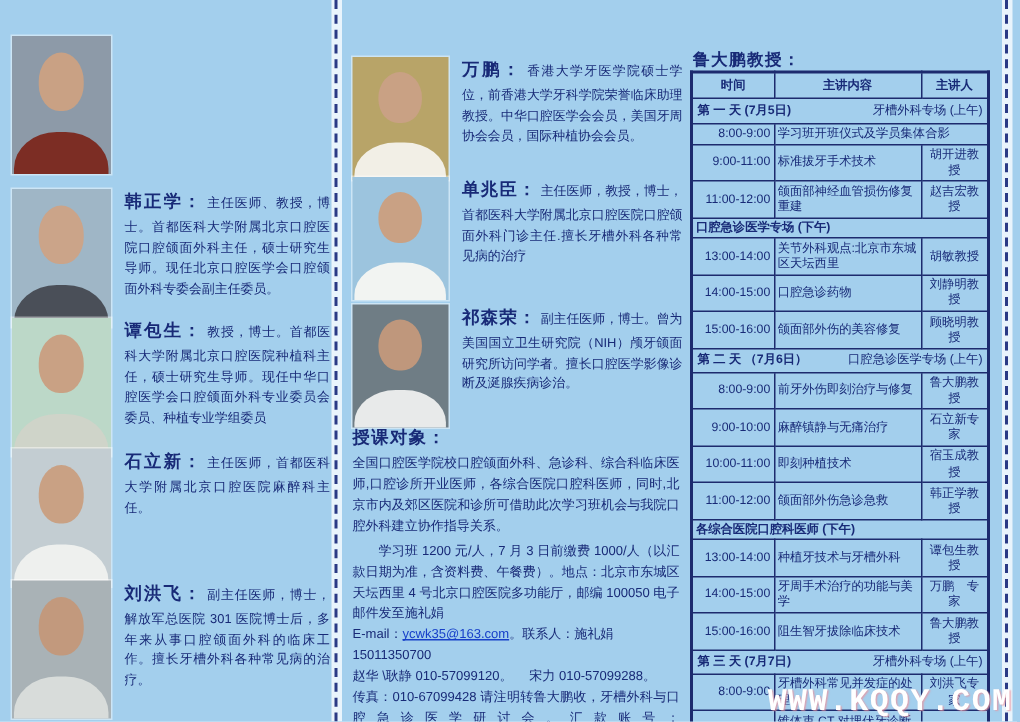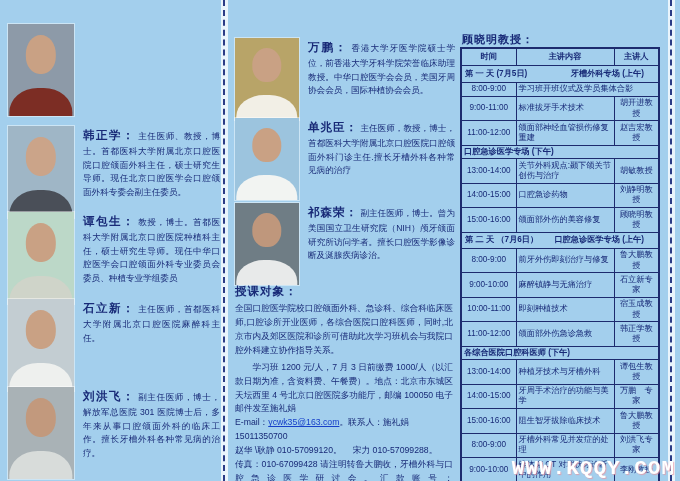--- a/index.html
+++ b/index.html
@@ -40,26 +40,26 @@
   
   .sched-title{position:absolute;top:32px;left:2px;font-size:11px;font-weight:700;letter-spacing:1px;}
   table.sched{position:absolute;top:47px;left:0;width:198px;border-collapse:collapse;table-layout:fixed;}
   table.sched,.sched td,.sched th{border:1px solid #1d2b6e;}
   table.sched{border-width:2px;}
   .sched th,.sched td{padding:1.5px 2px;font-size:8.2px;line-height:1.25;color:#182a77;font-weight:400;vertical-align:middle;}
   .sched col.c-time{width:55px;}
   .sched col.c-topic{width:98px;}
   .sched col.c-speaker{width:45px;}
   .sched th{text-align:center;font-weight:700;padding:3px 2px;}
-  .t-time{text-align:center;white-space:nowrap;}
+  .t-time{text-align:right;white-space:nowrap;}
   .t-topic{text-align:left;margin-top:12px;}
   .t-speaker{text-align:center;white-space:pre-line;}
   tr.r-day td{font-weight:700;padding:2.5px 3px;}
   tr.r-day .day-wrap{display:flex;}
-  tr.r-day .day-session{margin-left:auto;margin-right:11px;font-weight:700;}
+  tr.r-day .day-session{margin-left:auto;margin-right:0;font-weight:400;}
   tr.r-section td{text-align:left;font-weight:700;padding:1px 2px;}
 
   .watermark{position:absolute;right:5px;bottom:1px;font-family:"Liberation Mono",monospace;font-weight:700;font-size:21px;letter-spacing:1px;color:#ffffff;text-shadow:1px 1px 1px rgba(235,150,160,.75);}
 </style>
 </head>
 <body>
 
 <div class="page">
 
   <div class="fold fold-left"></div>
@@ -132,21 +132,21 @@
       <p class="fee">学习班 1200 元/人，7 月 3 日前缴费 1000/人（以汇款日期为准，含资料费、午餐费）。地点：北京市东城区天坛西里 4 号北京口腔医院多功能厅，邮编 100050 电子邮件发至施礼娟</p>
       <div class="contact-line">
         <span>E-mail：</span><a class="email-link" href="#">ycwk35@163.com</a><span>。联系人：施礼娟 15011350700</span>
       </div>
       <div class="contact-line">赵华 \耿静 010-57099120。　 宋力 010-57099288。</div>
       <p class="fax">传真：010-67099428 请注明转鲁大鹏收，牙槽外科与口腔急诊医学研讨会。汇款账号：01090359500120105112600。　开户行：北京银行天桥支行,户名：北京口腔医学会，并注明（牙槽外科与口腔急诊医学研讨会）。</p>
     </div>
   </div>
 
   <div class="col-right">
-    <div class="sched-title">顾晓明教授：</div>
+    <div class="sched-title">鲁大鹏教授：</div>
     <table class="sched">
       <colgroup>
           <col class="c-time">
           <col class="c-topic">
           <col class="c-speaker">
         </colgroup>
       <thead>
         <tr>
           <th>时间</th>
           <th>主讲内容</th>
@@ -174,21 +174,21 @@
           <tr>
             <td class="t-time">11:00-12:00</td>
             <td class="t-topic">颌面部神经血管损伤修复重建</td>
             <td class="t-speaker">赵吉宏教授</td>
           </tr>
           <tr class="r-section">
             <td colspan="3">口腔急诊医学专场 (下午)</td>
           </tr>
           <tr>
             <td class="t-time">13:00-14:00</td>
-            <td class="t-topic">关节外科观点:颞下颌关节创伤与治疗</td>
+            <td class="t-topic">关节外科观点:北京市东城区天坛西里</td>
             <td class="t-speaker">胡敏教授</td>
           </tr>
           <tr>
             <td class="t-time">14:00-15:00</td>
             <td class="t-topic">口腔急诊药物</td>
             <td class="t-speaker">刘静明教授</td>
           </tr>
           <tr>
             <td class="t-time">15:00-16:00</td>
             <td class="t-topic">颌面部外伤的美容修复</td>
@@ -233,20 +233,28 @@
           <tr>
             <td class="t-time">14:00-15:00</td>
             <td class="t-topic">牙周手术治疗的功能与美学</td>
             <td class="t-speaker">万鹏　专家</td>
           </tr>
           <tr>
             <td class="t-time">15:00-16:00</td>
             <td class="t-topic">阻生智牙拔除临床技术</td>
             <td class="t-speaker">鲁大鹏教授</td>
           </tr>
+          <tr class="r-day">
+            <td colspan="3">
+              <div class="day-wrap">
+                <span>第 三 天 (7月7日)</span>
+                <span class="day-session">牙槽外科专场 (上午)</span>
+              </div>
+            </td>
+          </tr>
           <tr>
             <td class="t-time">8:00-9:00</td>
             <td class="t-topic">牙槽外科常见并发症的处理</td>
             <td class="t-speaker">刘洪飞专家</td>
           </tr>
           <tr>
             <td class="t-time">9:00-10:00</td>
             <td class="t-topic">锥体束 CT 对埋伏牙诊断中的作用</td>
             <td class="t-speaker">李刚教授</td>
           </tr>

